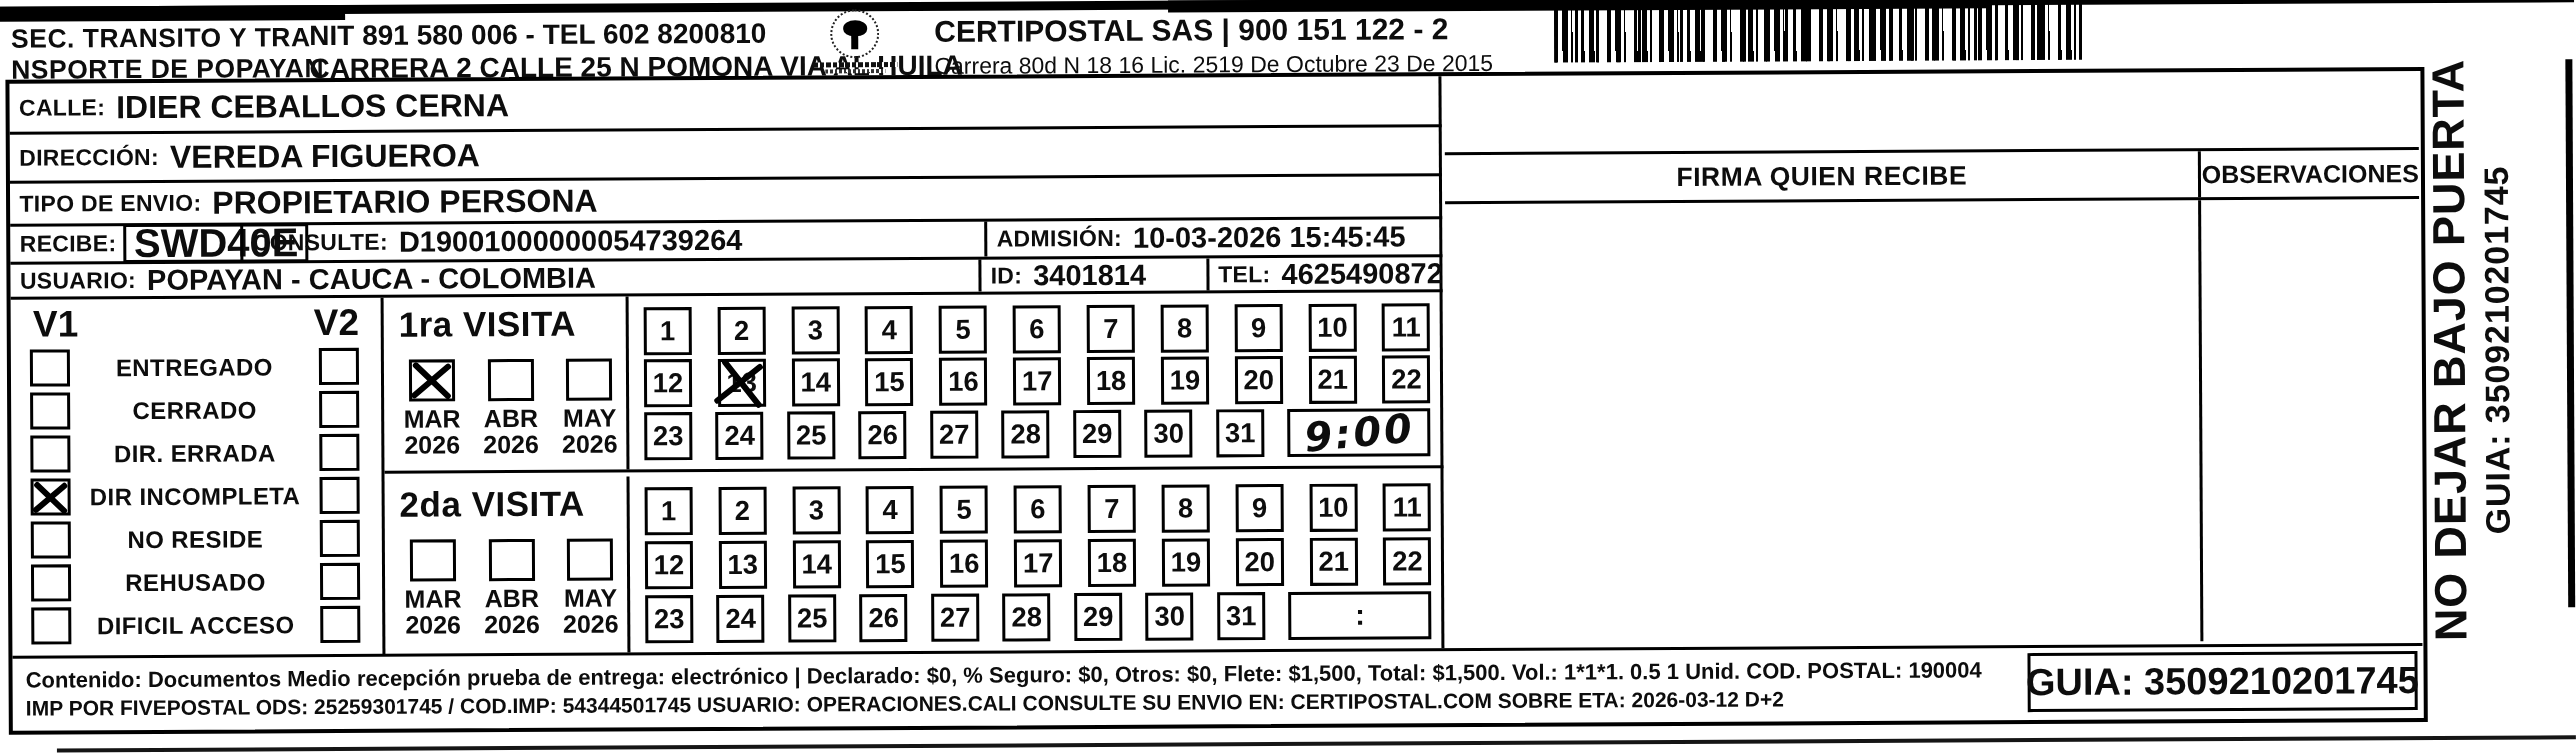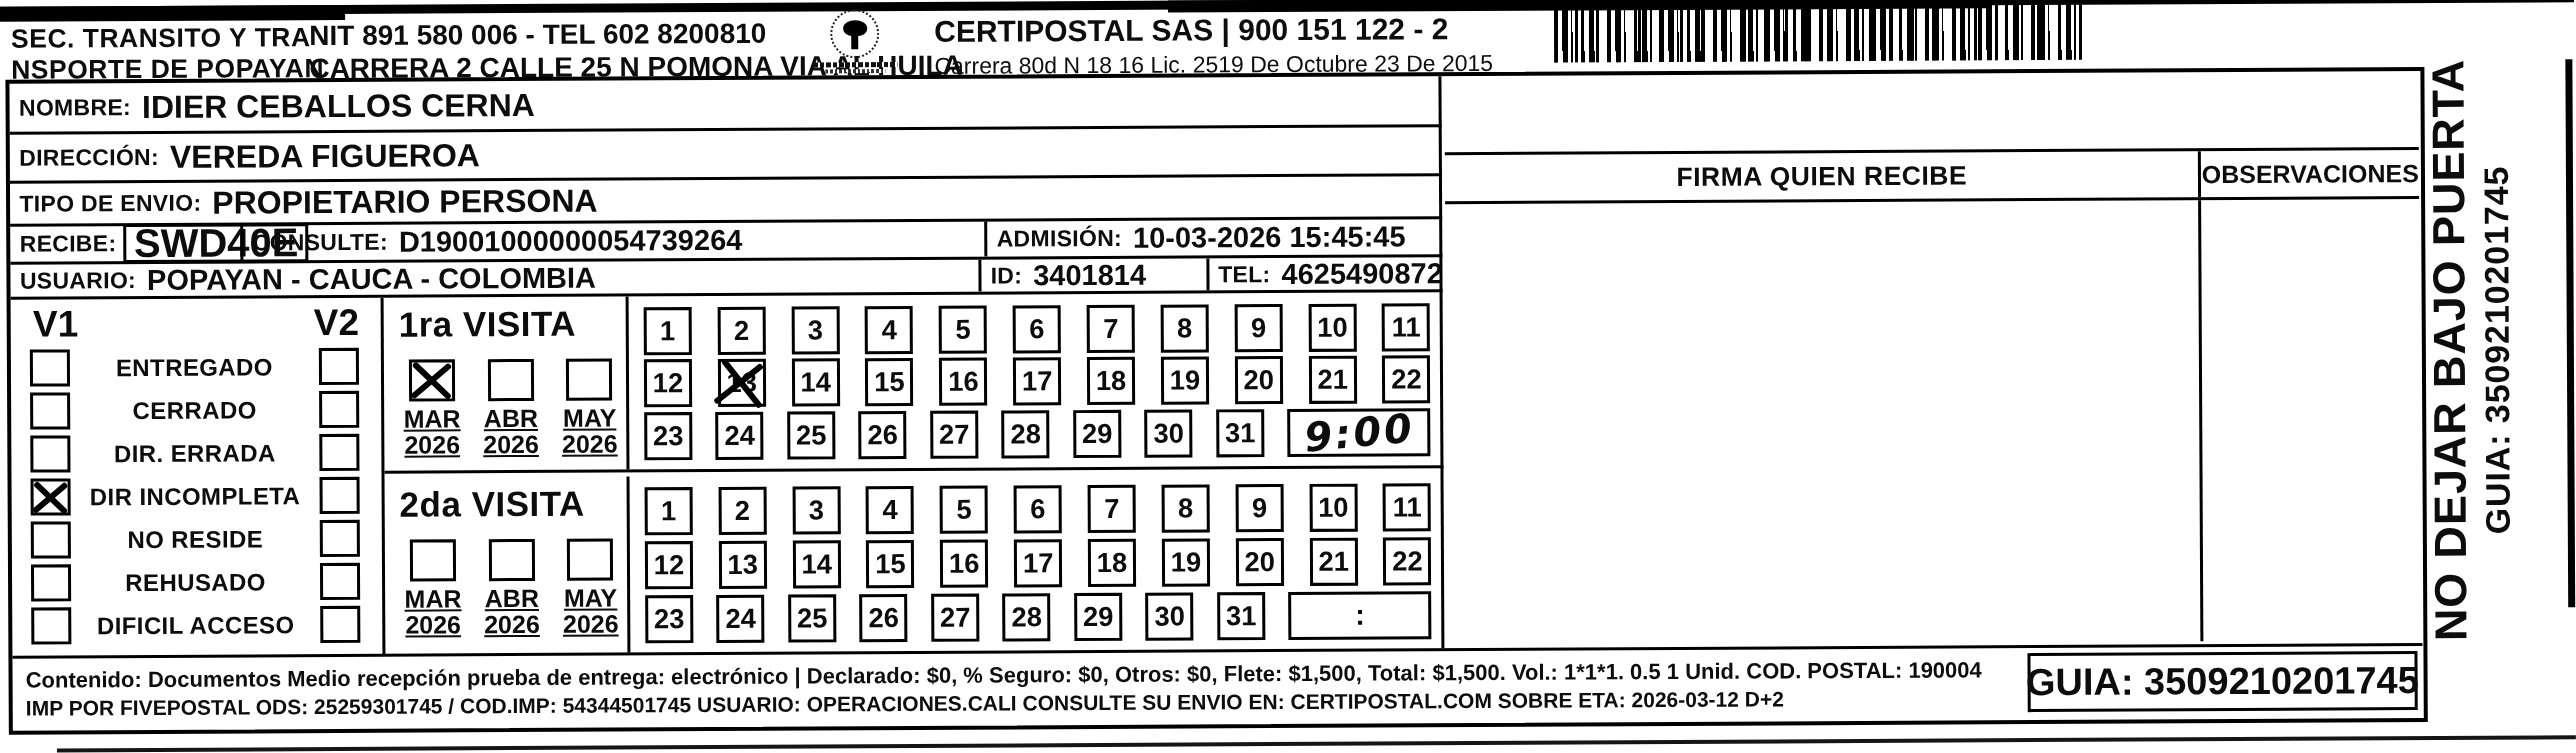--- a/index.html
+++ b/index.html
@@ -65,21 +65,21 @@
   .xmark::before,.xmark::after{content:"";position:absolute;left:50%;top:50%;width:125%;height:5.5px;background:#000;border-radius:2.7px;}
   .xmark::before{transform:translate(-50%,-50%) rotate(44deg);}
   .xmark::after{transform:translate(-52%,-44%) rotate(-40deg);}
 
   .visit-half{position:absolute;left:373px;width:1059px;height:176px;display:flex;}
   .half-1{top:0;border-bottom:3.7px solid #000;}
   .half-2{top:180px;}
   .visit-months{width:245px;border-right:3.7px solid #000;padding:7.3px 0 0 14.6px;flex:0 0 auto;}
   .visit-title{font-size:35px;font-weight:700;letter-spacing:0.5px;}
   .months-row{display:flex;gap:12.8px;margin-top:14.6px;}
-  .month-item{width:66px;text-align:center;text-decoration:underline;}
+  .month-item{width:66px;text-align:center;}
   .month-box{width:46px;height:42px;border:3.7px solid #000;margin:0 auto;position:relative;}
   .month-label{font-size:25px;font-weight:700;margin-top:5.5px;line-height:25.6px;}
   .month-year{font-size:25px;font-weight:700;line-height:25.6px;}
   .day-grid{flex:1;display:flex;flex-direction:column;justify-content:space-between;padding:11px 12.8px 9.1px 14.6px;}
   .day-row{display:flex;justify-content:space-between;}
   .day-cell{width:48px;height:48px;border:3.7px solid #000;display:flex;align-items:center;justify-content:center;
             font-size:27.4px;font-weight:700;position:relative;}
   .time-cell{width:143px;height:48px;border:3.7px solid #000;display:flex;align-items:center;justify-content:center;position:relative;}
   .colon{font-size:29px;font-weight:700;}
   .hand{font-size:40px;font-weight:700;font-style:italic;transform:rotate(-5deg);letter-spacing:2.7px;font-family:"DejaVu Sans",sans-serif;}
@@ -139,21 +139,21 @@
     <div class="carrier-title">CERTIPOSTAL SAS | 900 151 122 - 2</div>
     <div class="carrier-sub">Carrera 80d N 18 16  Lic. 2519 De Octubre 23 De 2015</div>
   </div>
   <div class="barcode"></div>
 
   <div class="main-box">
 
     <div class="left-pane">
 
       <div class="frow row-nombre">
-        <span class="flabel">NOMBRE:</span>
+        <span class="flabel">CALLE:</span>
         <span class="fvalue">IDIER CEBALLOS CERNA</span>
       </div>
 
       <div class="frow row-direccion">
         <span class="flabel">DIRECCIÓN:</span>
         <span class="fvalue">VEREDA FIGUEROA</span>
       </div>
 
       <div class="frow row-tipo">
         <span class="flabel">TIPO DE ENVIO:</span>

